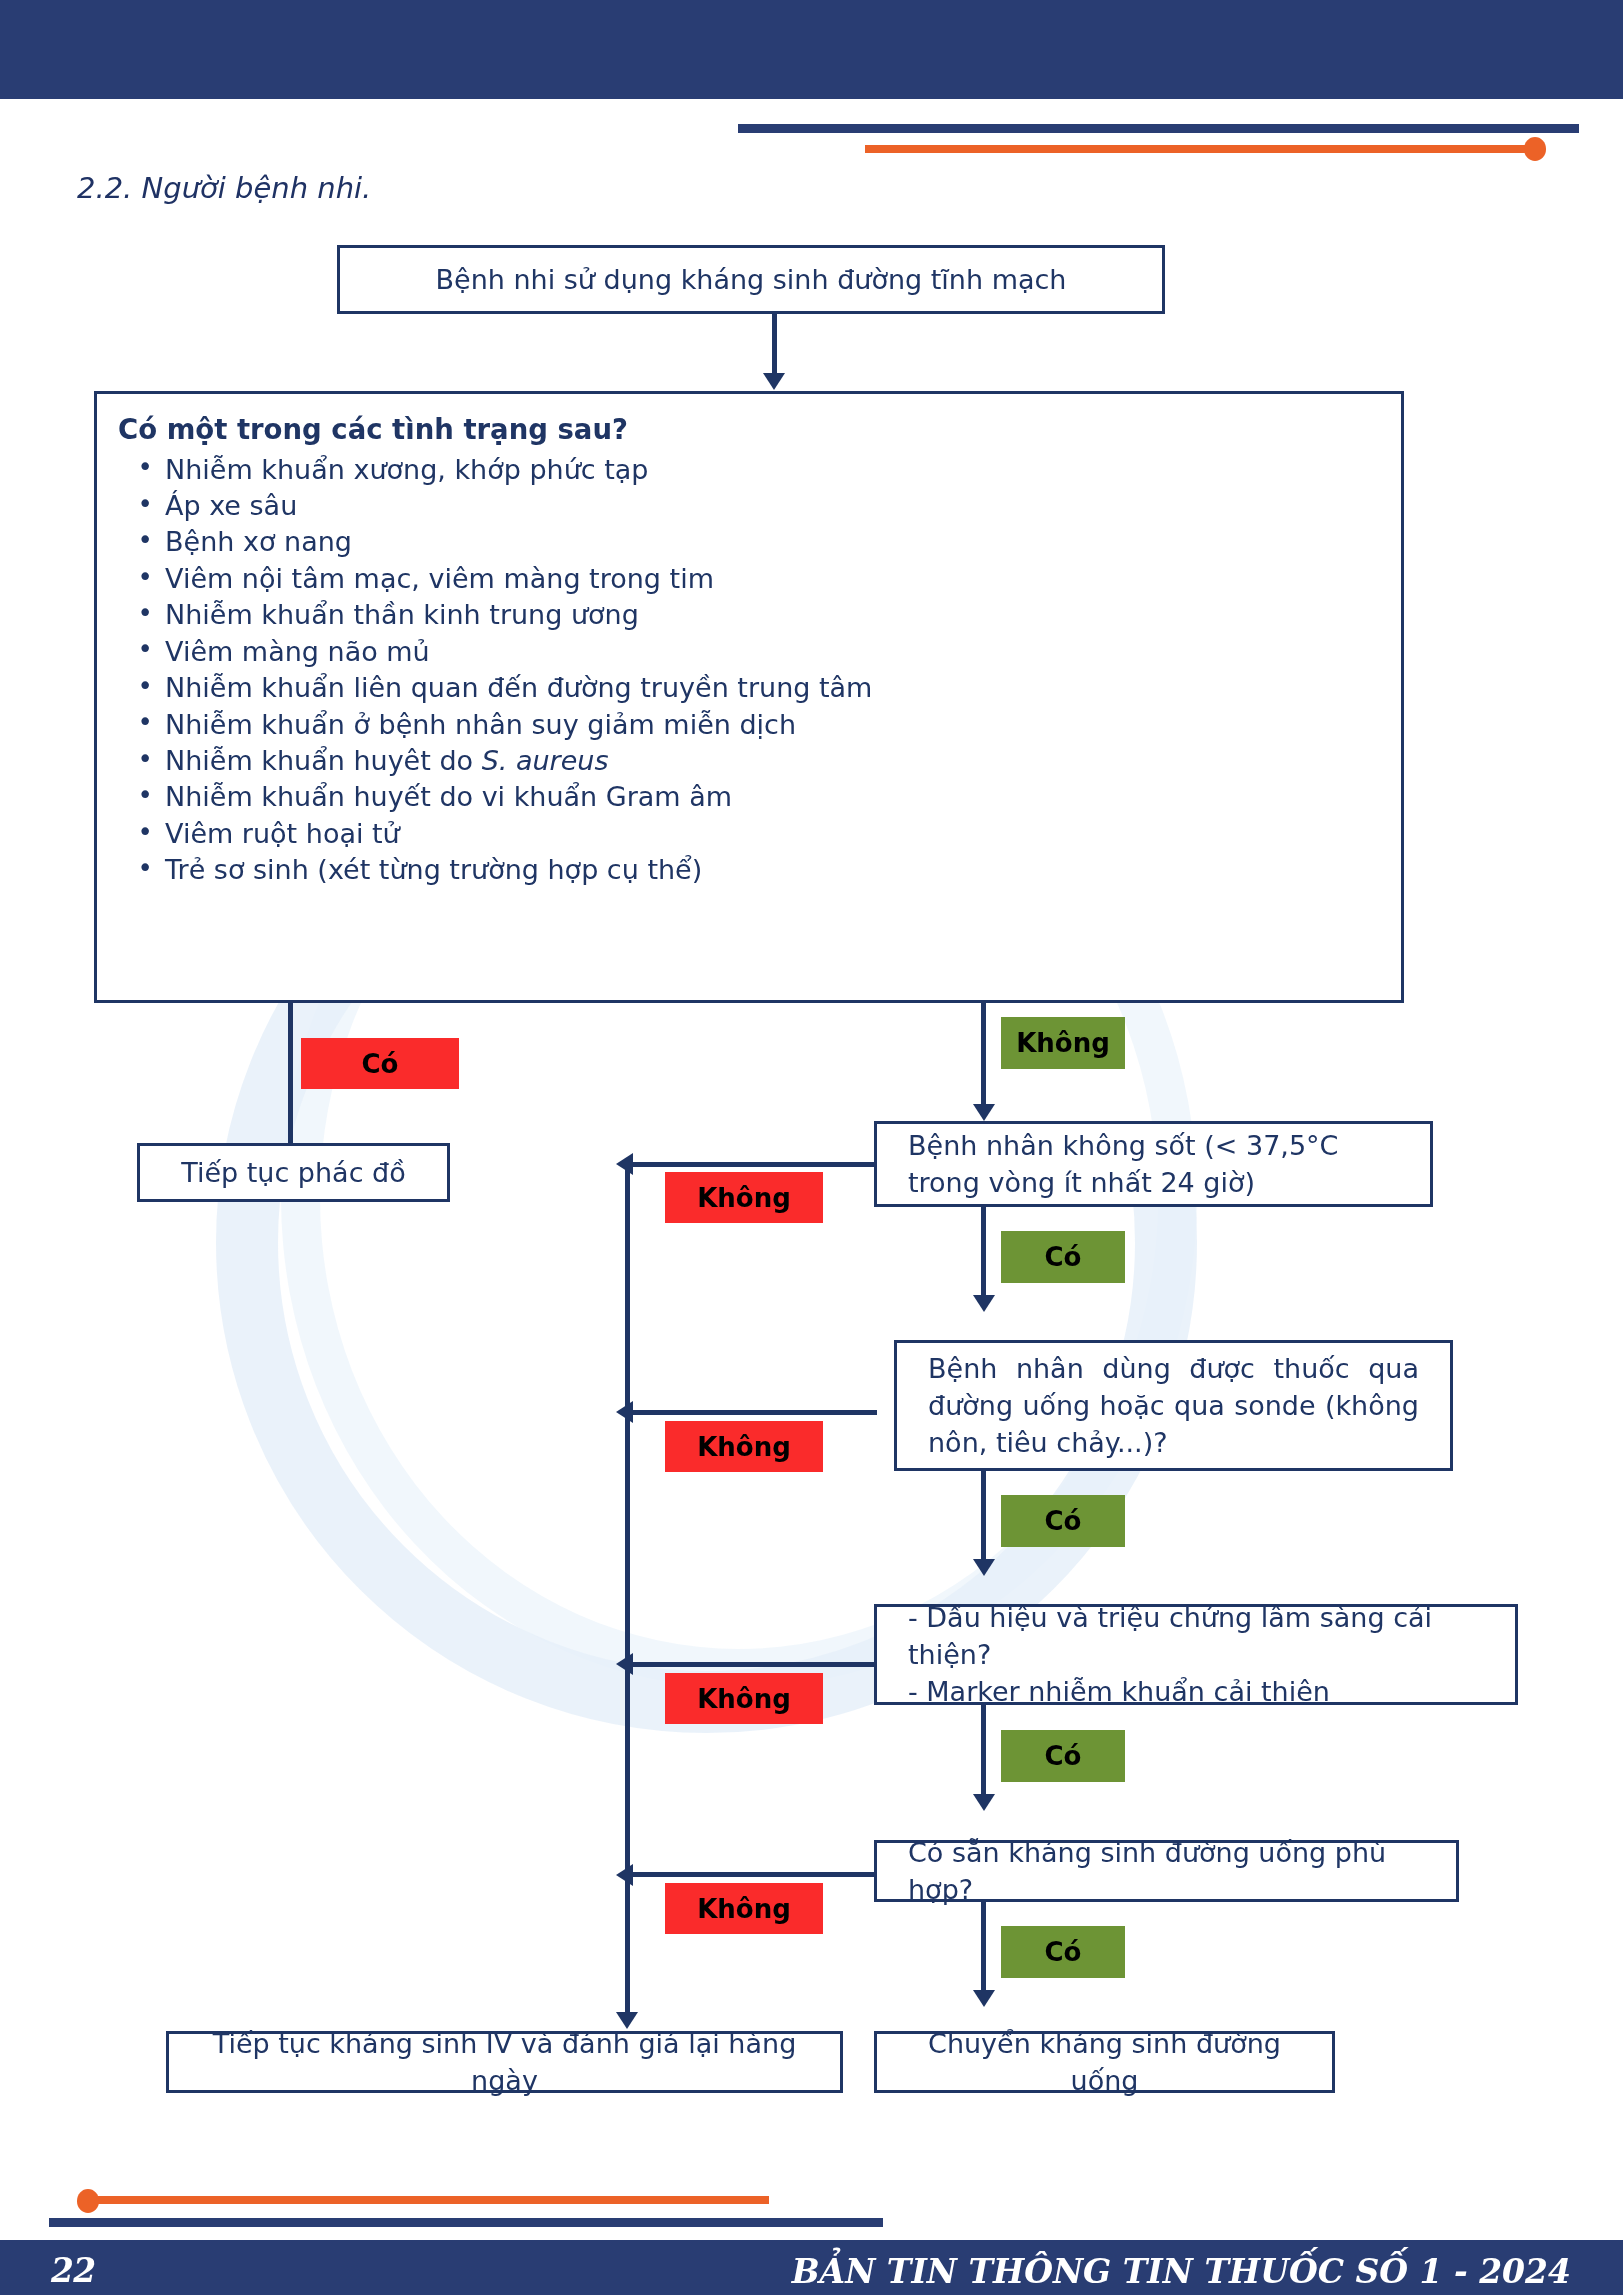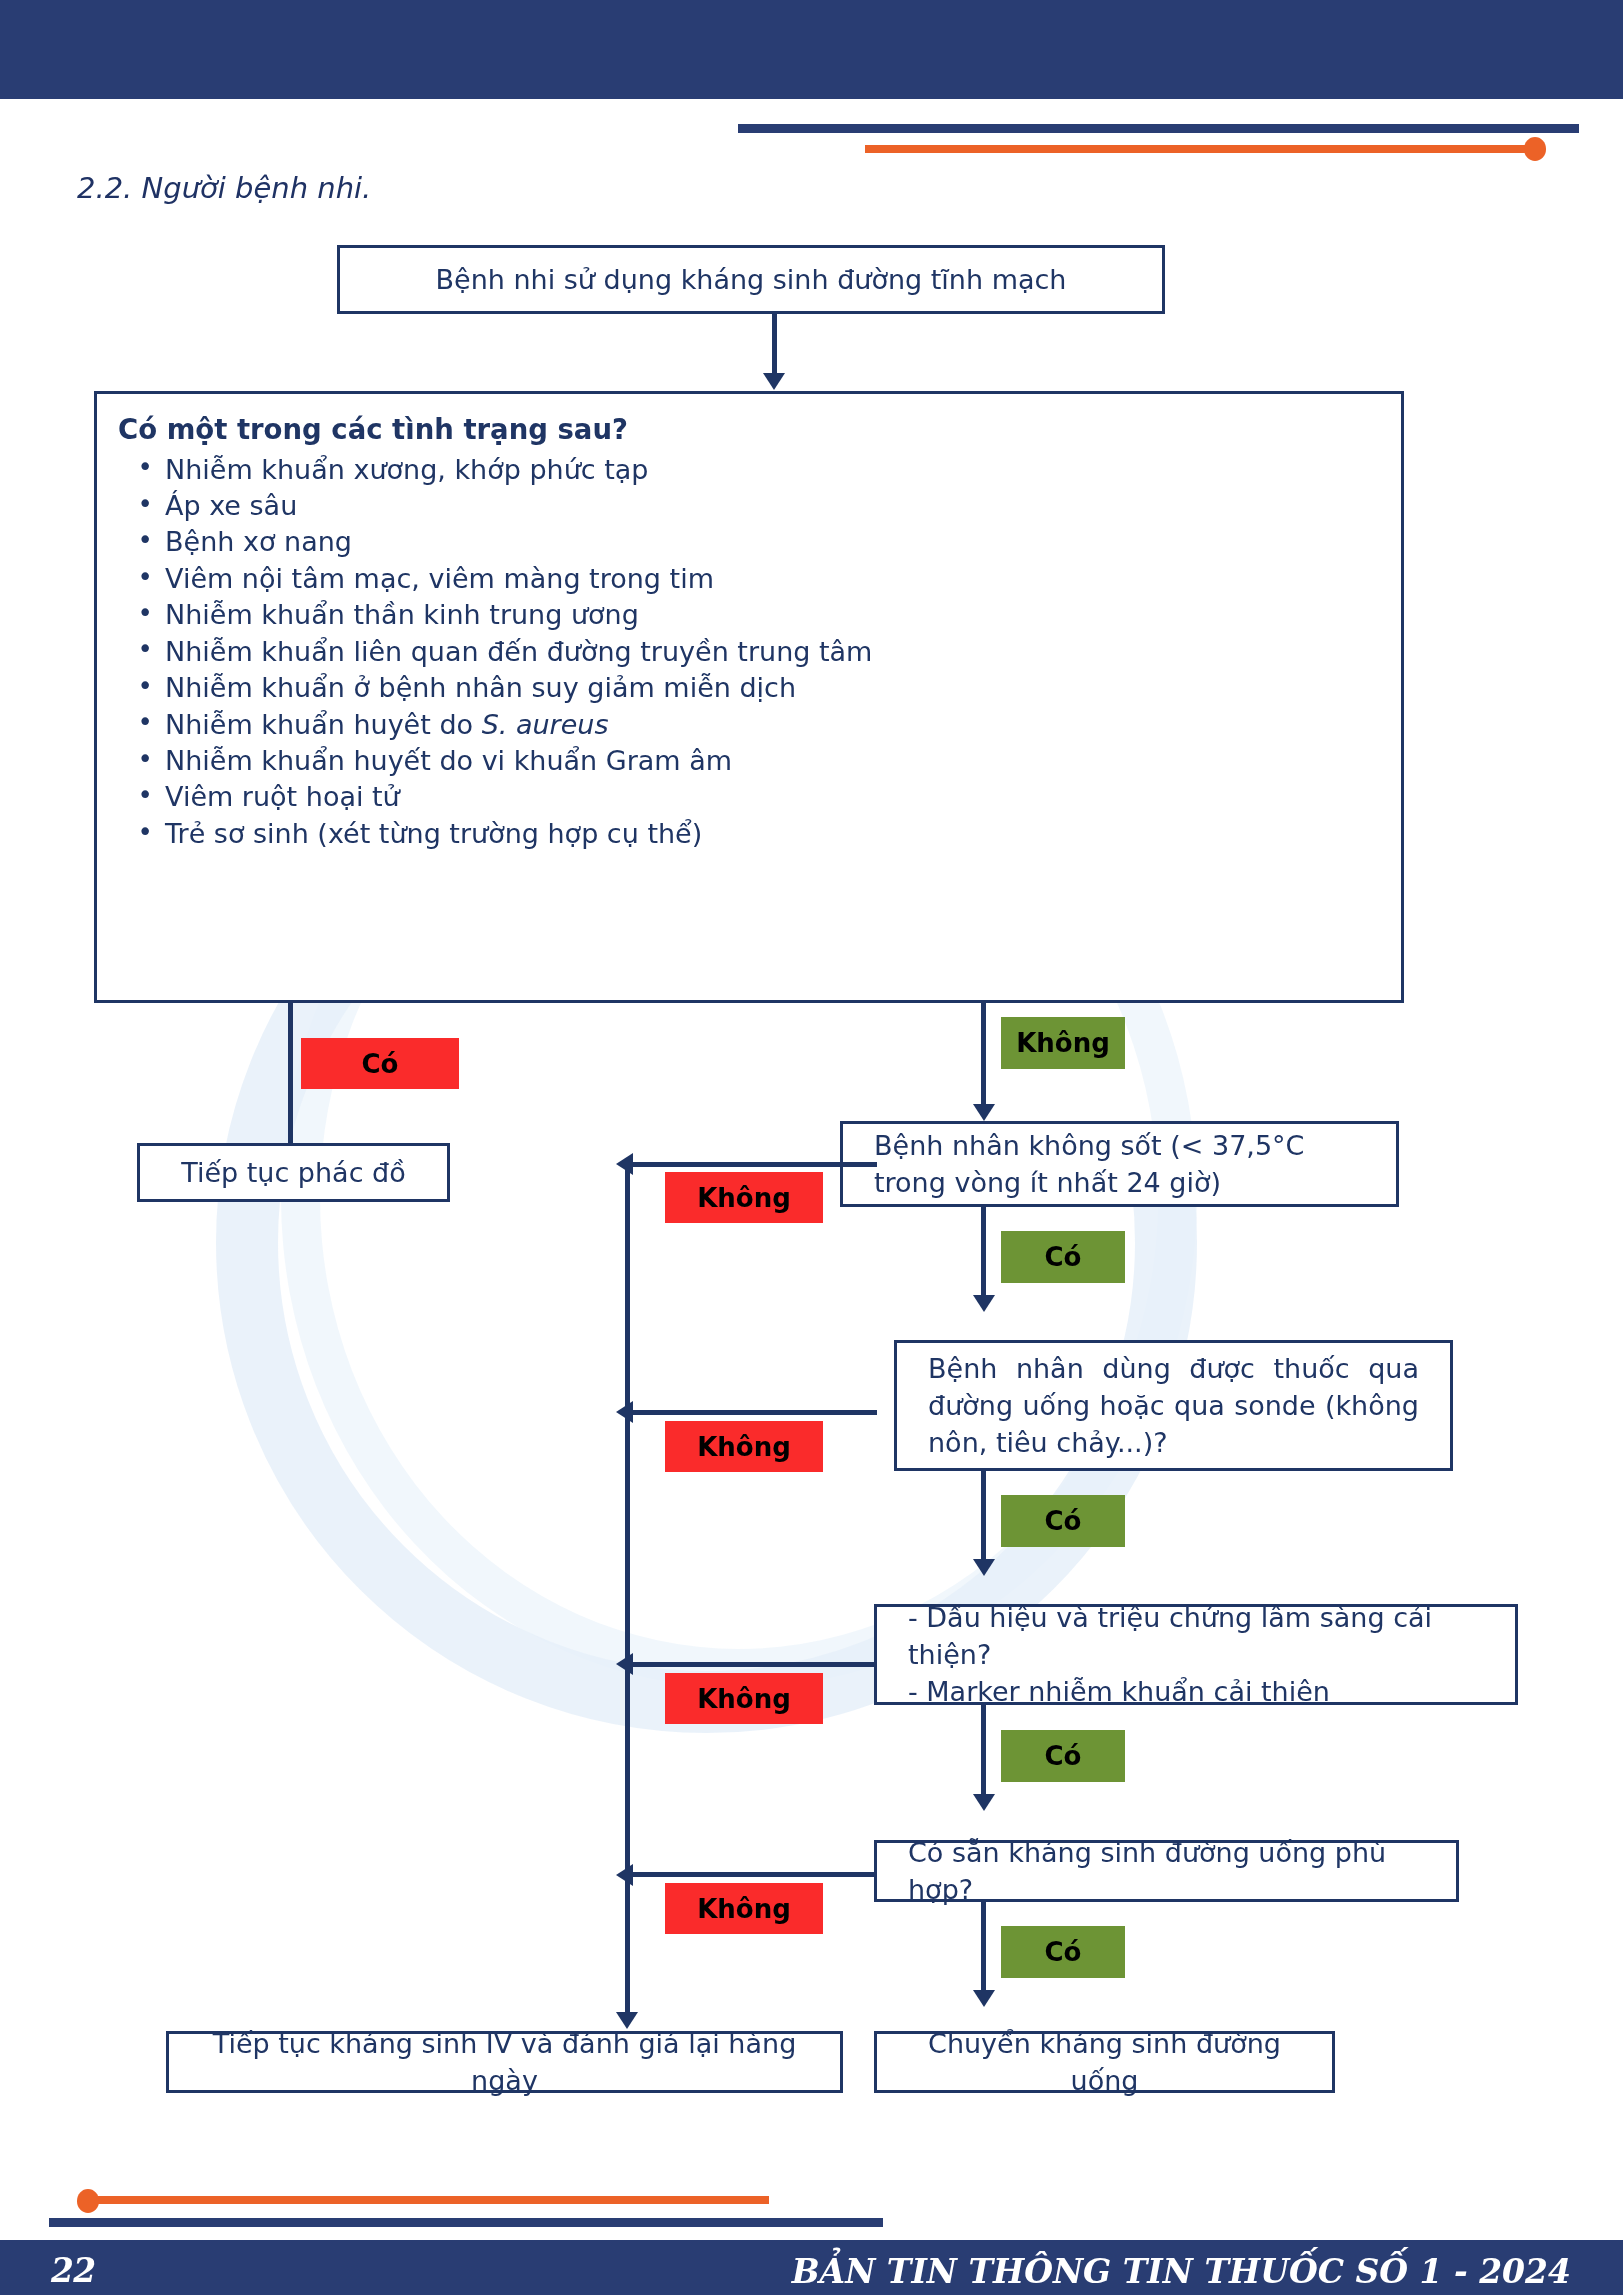--- a/index.html
+++ b/index.html
@@ -175,20 +175,21 @@
 <div class="arrow-down" style="left:763px; top:373px;"></div>
 
 <div class="fbox" id="box-conditions" style="left:94px; top:391px; width:1310px; height:612px;">
   <div class="hd">Có một trong các tình trạng sau?</div>
   <ul>
     <li>Nhiễm khuẩn xương, khớp phức tạp</li>
     <li>Áp xe sâu</li>
     <li>Bệnh xơ nang</li>
     <li>Viêm nội tâm mạc, viêm màng trong tim</li>
     <li>Nhiễm khuẩn thần kinh trung ương</li>
+    <li>Viêm màng não mủ</li>
     <li>Nhiễm khuẩn liên quan đến đường truyền trung tâm</li>
     <li>Nhiễm khuẩn ở bệnh nhân suy giảm miễn dịch</li>
     <li id="li-aureus">Nhiễm khuẩn huyêt do <i>S. aureus</i></li>
     <li>Nhiễm khuẩn huyết do vi khuẩn Gram âm</li>
     <li>Viêm ruột hoại tử</li>
     <li>Trẻ sơ sinh (xét từng trường hợp cụ thể)</li>
   </ul>
 </div>
 
 <div class="vline" style="left:288px; top:1003px; height:173px;"></div>
@@ -196,21 +197,21 @@
 <div class="tagbox tag-red" style="left:301px; top:1038px; width:158px; height:51px;">Có</div>
 
 <div class="fbox center" id="box-continue" style="left:137px; top:1143px; width:313px; height:59px;">
   <div class="inner">Tiếp tục phác đồ</div>
 </div>
 
 <div class="vline" style="left:981px; top:1003px; height:108px;"></div>
 <div class="arrow-down" style="left:973px; top:1104px;"></div>
 <div class="tagbox tag-green" style="left:1001px; top:1017px; width:124px; height:52px;">Không</div>
 
-<div class="fbox" id="box-q1" style="left:840px; top:1121px; width:559px; height:86px;">
+<div class="fbox" id="box-q1" style="left:874px; top:1121px; width:559px; height:86px;">
   <div class="inner">Bệnh nhân không sốt (&lt; 37,5°C trong vòng ít nhất 24 giờ)</div>
 </div>
 <div class="vline" style="left:981px; top:1207px; height:95px;"></div>
 <div class="arrow-down" style="left:973px; top:1295px;"></div>
 <div class="tagbox tag-green" style="left:1001px; top:1231px; width:124px; height:52px;">Có</div>
 
 <div class="hline" style="left:625px; top:1162px; width:252px;"></div>
 <div class="arrow-left" style="left:616px; top:1153px;"></div>
 <div class="tagbox tag-red" style="left:665px; top:1172px; width:158px; height:51px;">Không</div>
 

